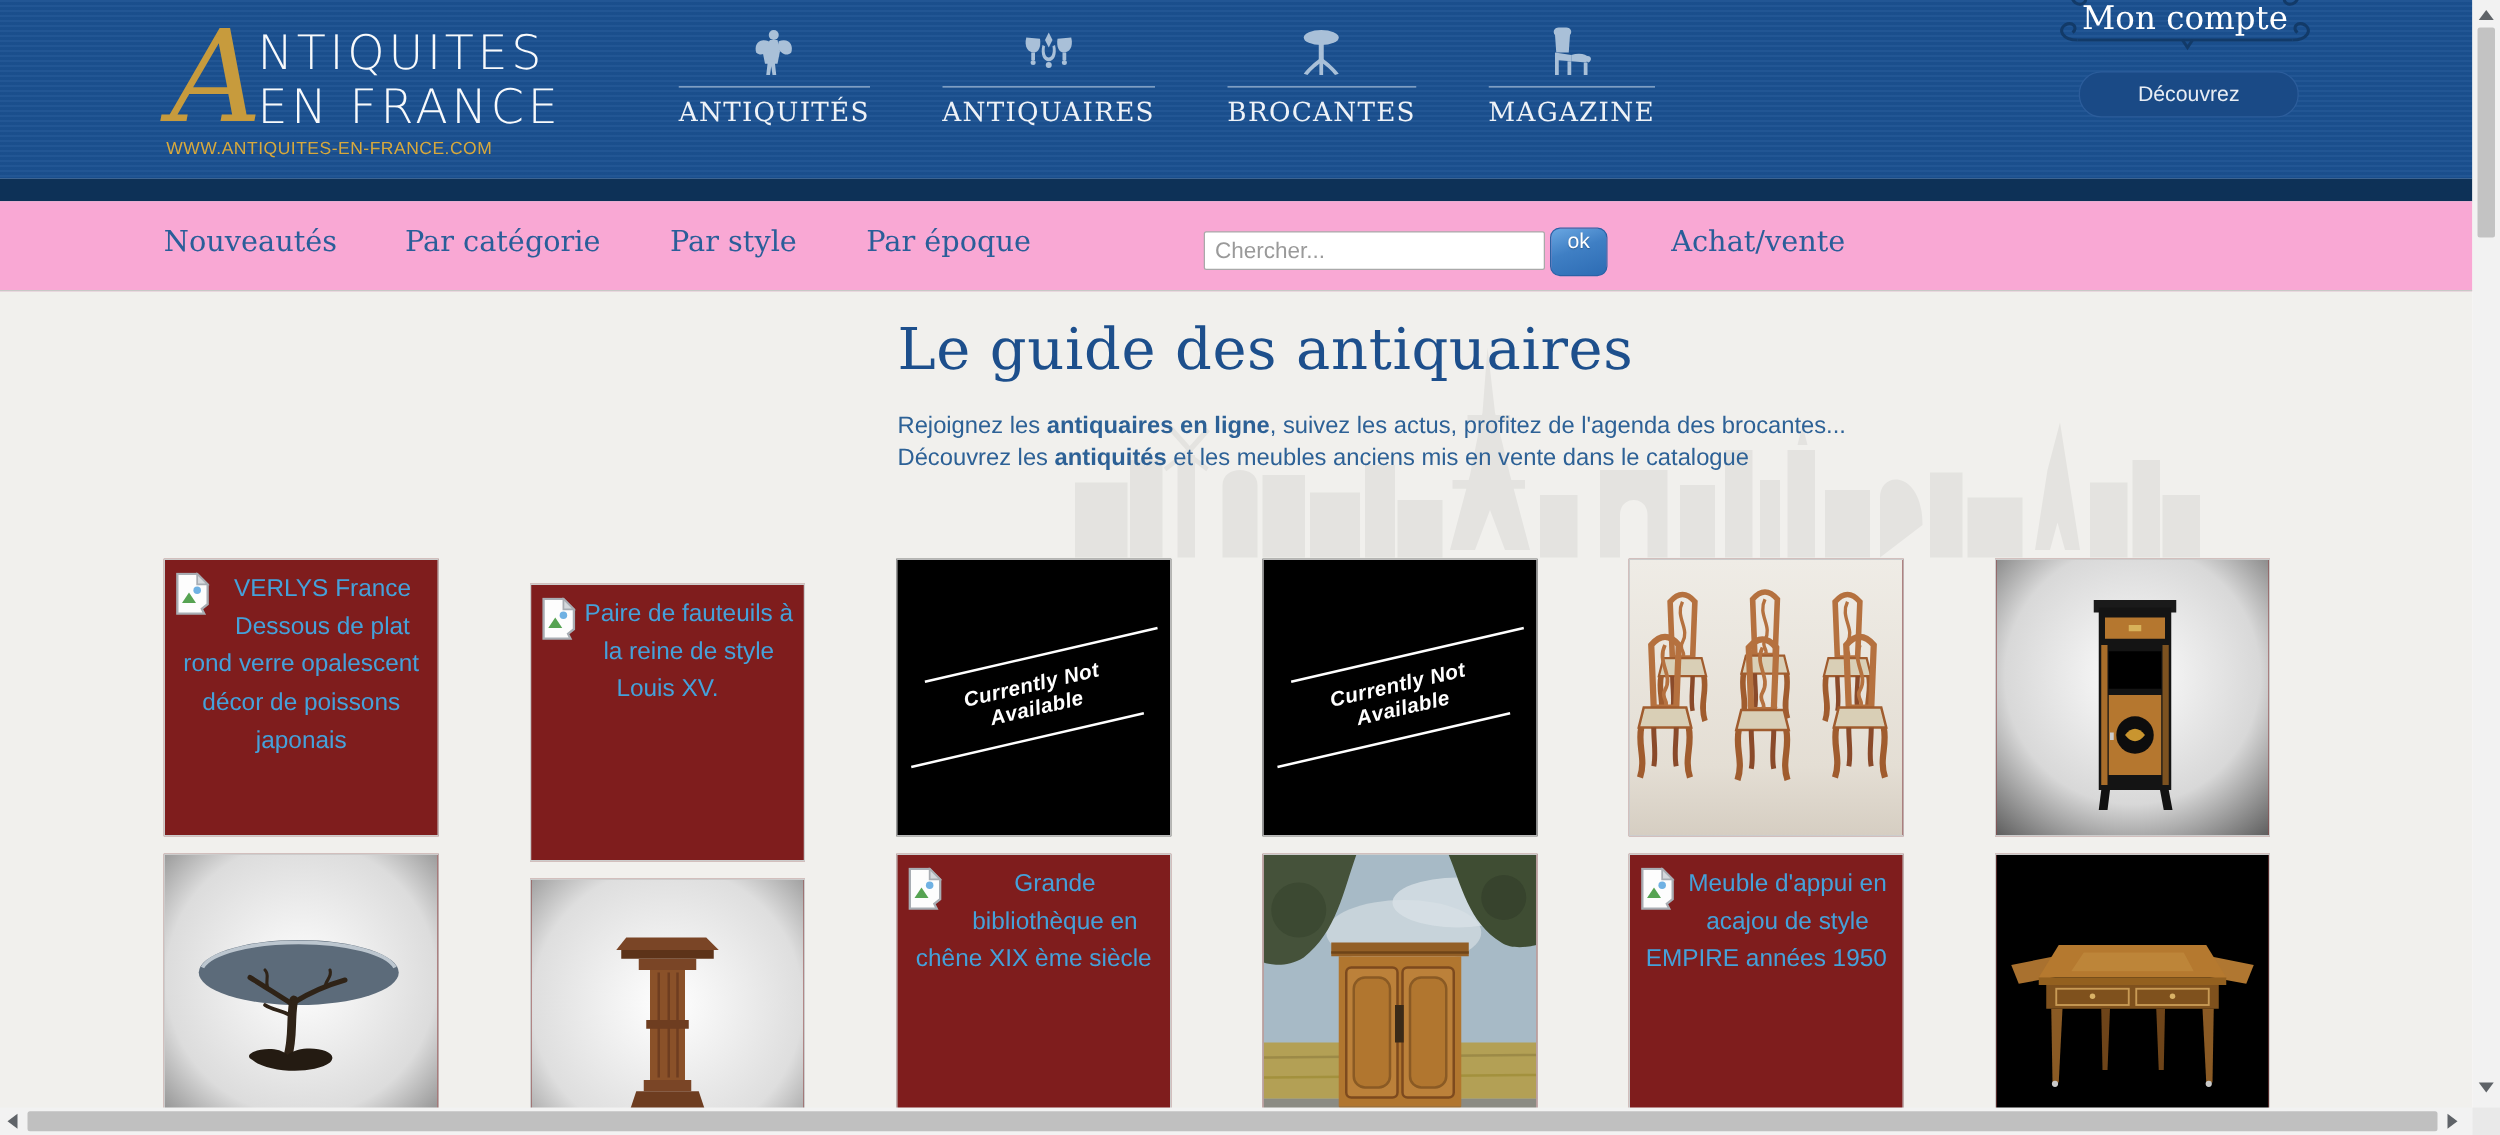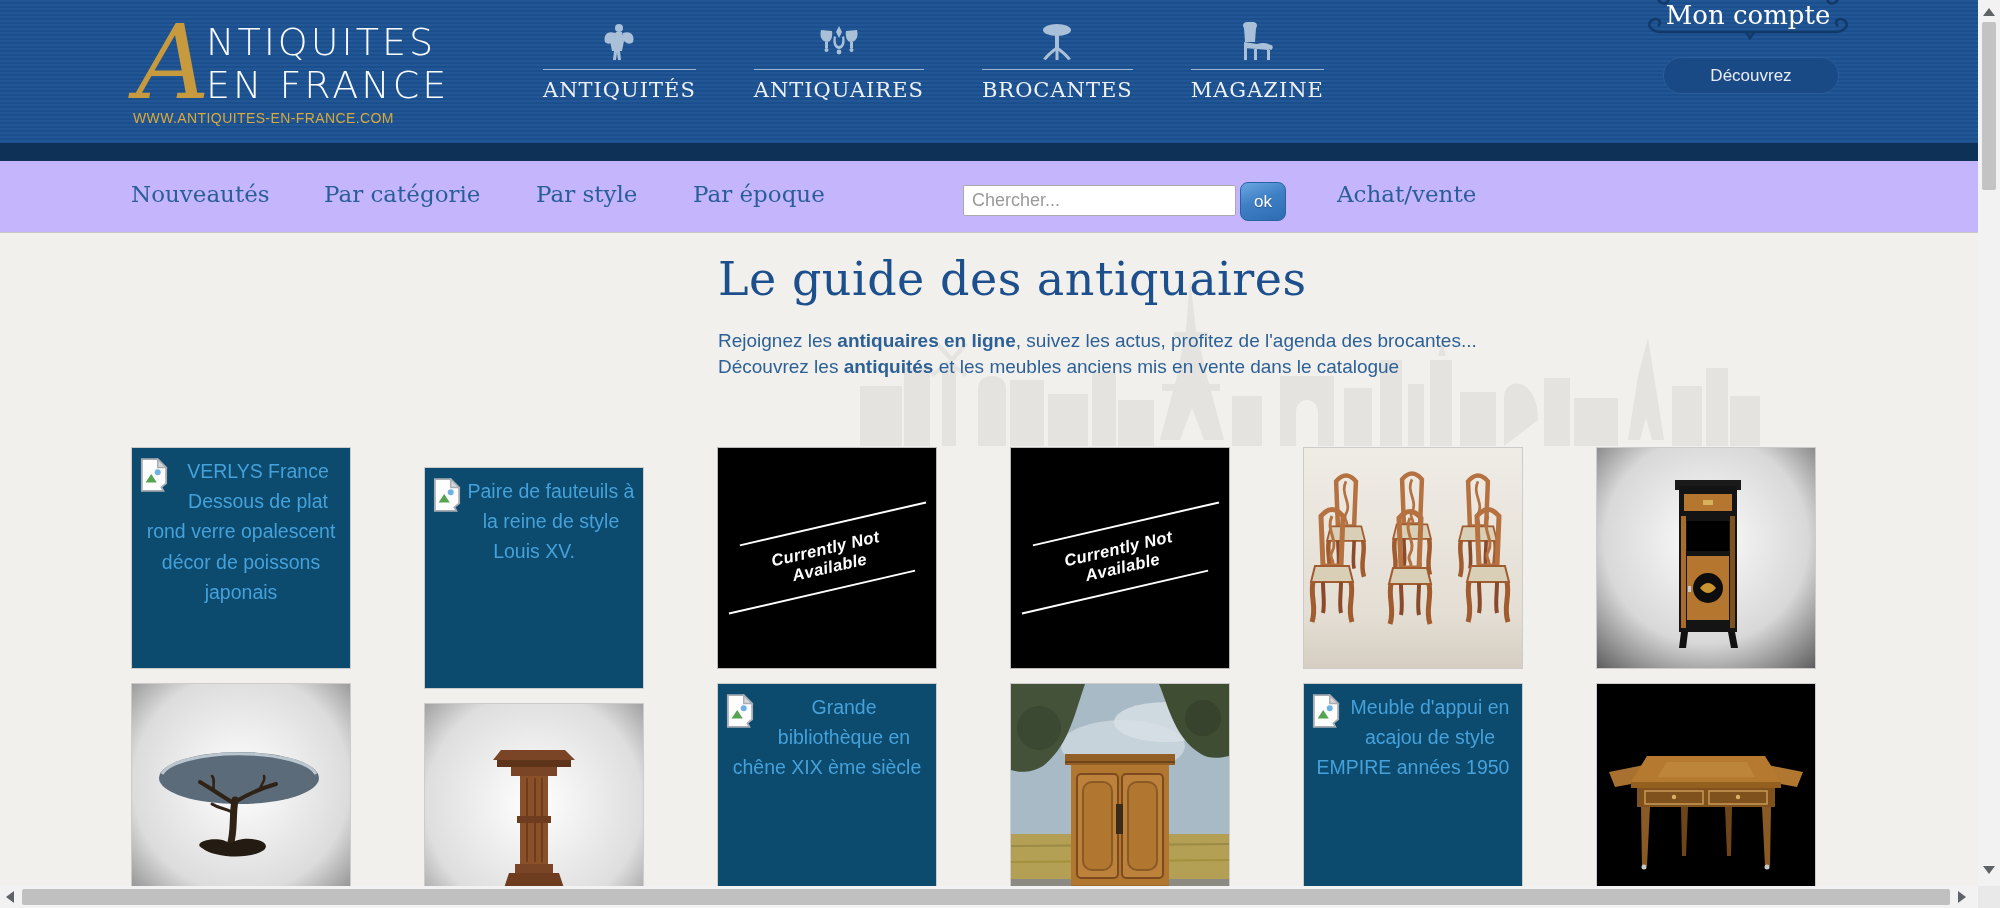--- a/index.html
+++ b/index.html
@@ -31,41 +31,41 @@
 
   .account{position:absolute;left:1638px;top:-14px;width:220px;height:62px;cursor:pointer;}
   .account svg{position:absolute;left:0;top:0;}
   .account-label{position:absolute;left:0;top:14px;width:100%;text-align:center;
     font-family:"DejaVu Serif",serif;font-size:26px;color:#ffffff;}
   .lang-btn{position:absolute;left:1663px;top:57px;width:174px;height:35px;border-radius:18px;
     background:#1a4a86;border:1px solid #2c5d9b;color:#e8edf4;font-size:17px;
     display:flex;align-items:center;justify-content:center;cursor:pointer;}
 
   
-  .subnav{position:absolute;left:0;top:161px;width:1978px;height:71px;background:#c4b5fd;border-bottom:1px solid #c8c8c6;}
+  .subnav{position:absolute;left:0;top:161px;width:1978px;height:71px;background:#f9a8d4;border-bottom:1px solid #c8c8c6;}
   .snav-link{position:absolute;top:20px;font-family:"DejaVu Serif",serif;font-size:23px;color:#2a5e99;cursor:pointer;white-space:nowrap;}
   .snav-l0{left:131px;} .snav-l1{left:324px;} .snav-l2{left:536px;} .snav-l3{left:693px;}
   .search-input{position:absolute;left:963px;top:24px;width:255px;height:29px;border:1px solid #a9a9a9;
     border-radius:2px;padding:0 8px;font-size:18px;color:#444;background:#fff;}
   .search-input::placeholder{color:#9a9a9a;}
   .ok-btn{position:absolute;left:1240px;top:21px;width:44px;height:37px;border:1px solid #2a62a6;border-radius:8px;
     background:linear-gradient(160deg,#6aa7e2 0%,#3f7fc4 45%,#2d6cb4 100%);color:#fff;font-size:17px;
-    display:flex;align-items:center;justify-content:center;cursor:pointer;text-shadow:0 1px 1px rgba(0,0,0,.3);}
+    display:flex;align-items:flex-start;justify-content:center;cursor:pointer;text-shadow:0 1px 1px rgba(0,0,0,.3);}
   .trade-link{left:1337px;}
 
   
   .skyline{position:absolute;left:860px;top:268px;pointer-events:none;}
   .page-title{position:absolute;left:718px;top:252px;font-family:"DejaVu Serif",serif;font-size:46px;
     color:#1d4f8c;letter-spacing:.5px;}
   .intro{position:absolute;left:718px;font-size:19px;color:#2d6196;}
   .intro b{font-weight:bold;}
   .intro-1{top:311px;} .intro-2{top:337px;}
 
   
-  .tile{position:absolute;width:220px;height:222px;box-sizing:border-box;background:#0c4a6e;
+  .tile{position:absolute;width:220px;height:222px;box-sizing:border-box;background:#7f1d1d;
     border:1px solid #cccccc;cursor:pointer;}
   .c0{left:131px;} .c1{left:424px;margin-top:20px;} .c2{left:717px;} .c3{left:1010px;} .c4{left:1303px;} .c5{left:1596px;}
   .r0{top:447px;} .r1{top:683px;}
 
   .tile.missing{padding:8px 6px;}
   .tile.missing .bimg{float:left;margin:2px 4px 0 2px;}
   .tile.missing .alt{display:block;text-align:center;color:#45a1da;font-size:19.5px;line-height:1.55;}
 
   .tile.navail{background:#000;border-color:#b9b9b9;display:flex;align-items:center;justify-content:center;overflow:hidden;}
   .na-box{position:relative;transform:rotate(-13deg);width:185px;text-align:center;color:#fff;

